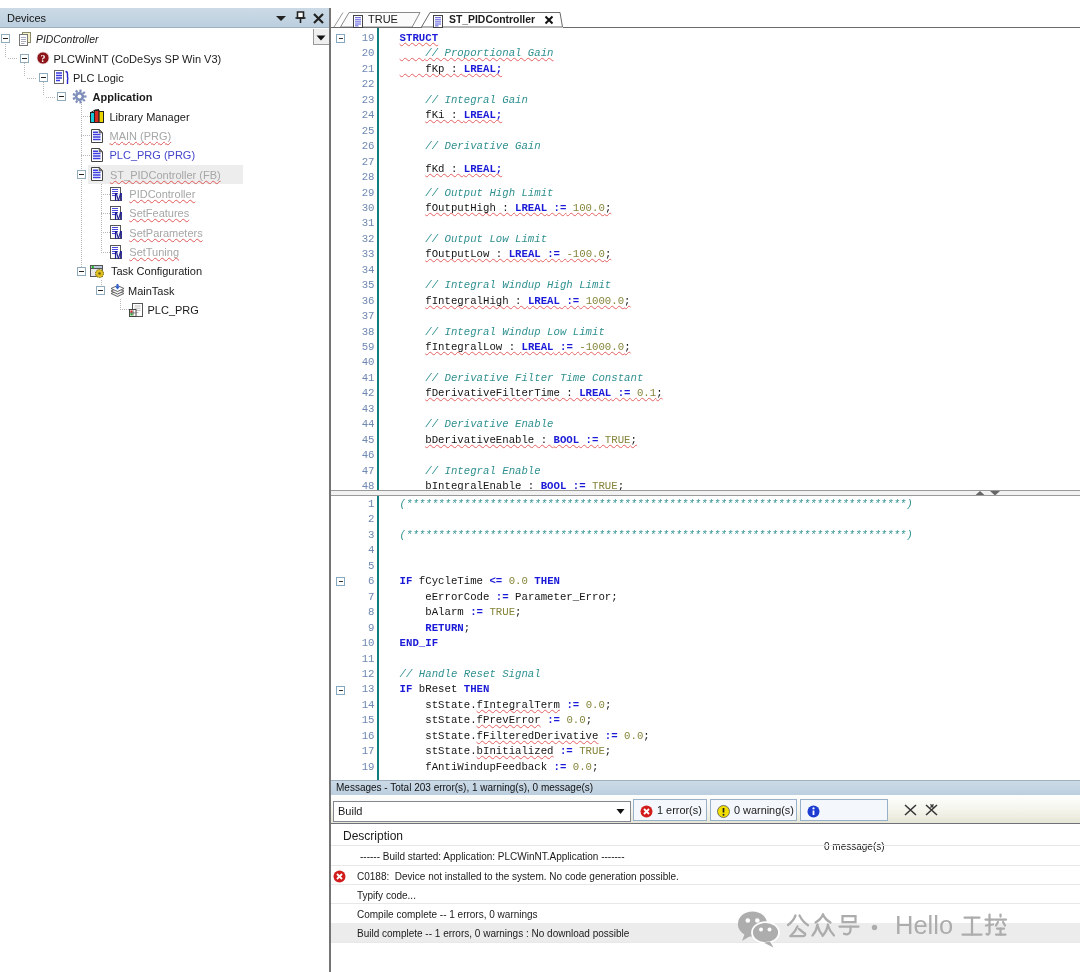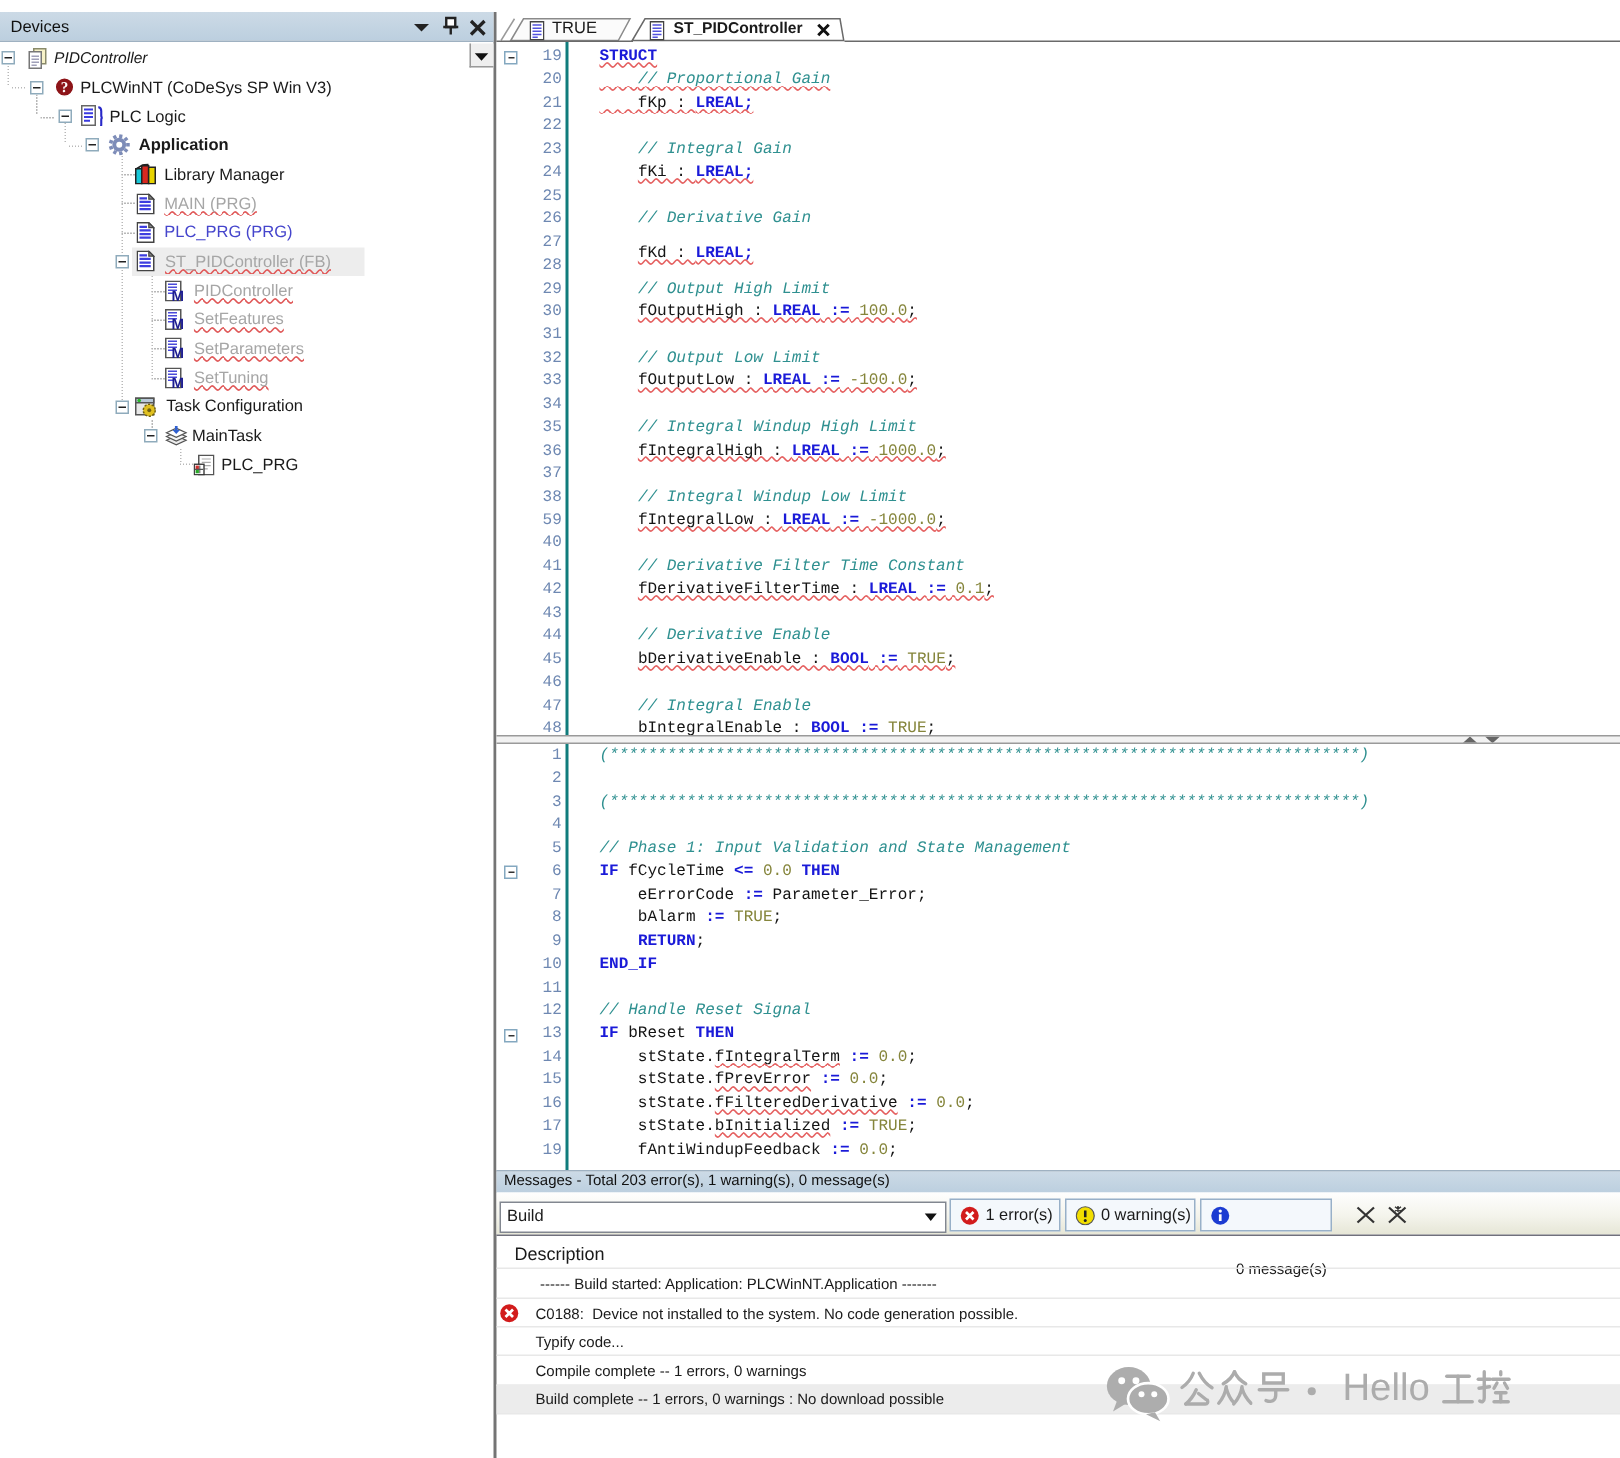--- a/index.html
+++ b/index.html
@@ -284,21 +284,20 @@
   </svg>
 <div class="abs" style="left:331px;top:495.5px;width:749px;height:284px;overflow:hidden;background:#fff">
 <div class="abs" style="left:45.5px;top:0;width:2px;height:284px;background:#107c7c"></div>
 <div class="row num" style="left:0px;top:1.50px;width:43.5px">1</div>
 <div class="row" style="left:68.6px;top:1.50px"><span class="c">(******************************************************************************)</span></div>
 <div class="row num" style="left:0px;top:16.95px;width:43.5px">2</div>
 <div class="row num" style="left:0px;top:32.40px;width:43.5px">3</div>
 <div class="row" style="left:68.6px;top:32.40px"><span class="c">(******************************************************************************)</span></div>
 <div class="row num" style="left:0px;top:47.85px;width:43.5px">4</div>
 <div class="row num" style="left:0px;top:63.30px;width:43.5px">5</div>
-<div class="row" style="left:68.6px;top:63.30px"><span class="c">// Phase 1: Input Validation and State Management</span></div>
 <div class="row num" style="left:0px;top:78.75px;width:43.5px">6</div>
 <div class="row" style="left:68.6px;top:78.75px"><span class="k">IF</span> fCycleTime <span class="k">&lt;=</span> <span class="n">0.0</span> <span class="k">THEN</span></div>
 <div class="row num" style="left:0px;top:94.20px;width:43.5px">7</div>
 <div class="row" style="left:68.6px;top:94.20px">    eErrorCode <span class="k">:=</span> Parameter_Error;</div>
 <div class="row num" style="left:0px;top:109.65px;width:43.5px">8</div>
 <div class="row" style="left:68.6px;top:109.65px">    bAlarm <span class="k">:=</span> <span class="n">TRUE</span>;</div>
 <div class="row num" style="left:0px;top:125.10px;width:43.5px">9</div>
 <div class="row" style="left:68.6px;top:125.10px">    <span class="k">RETURN</span>;</div>
 <div class="row num" style="left:0px;top:140.55px;width:43.5px">10</div>
 <div class="row" style="left:68.6px;top:140.55px"><span class="k">END_IF</span></div>

